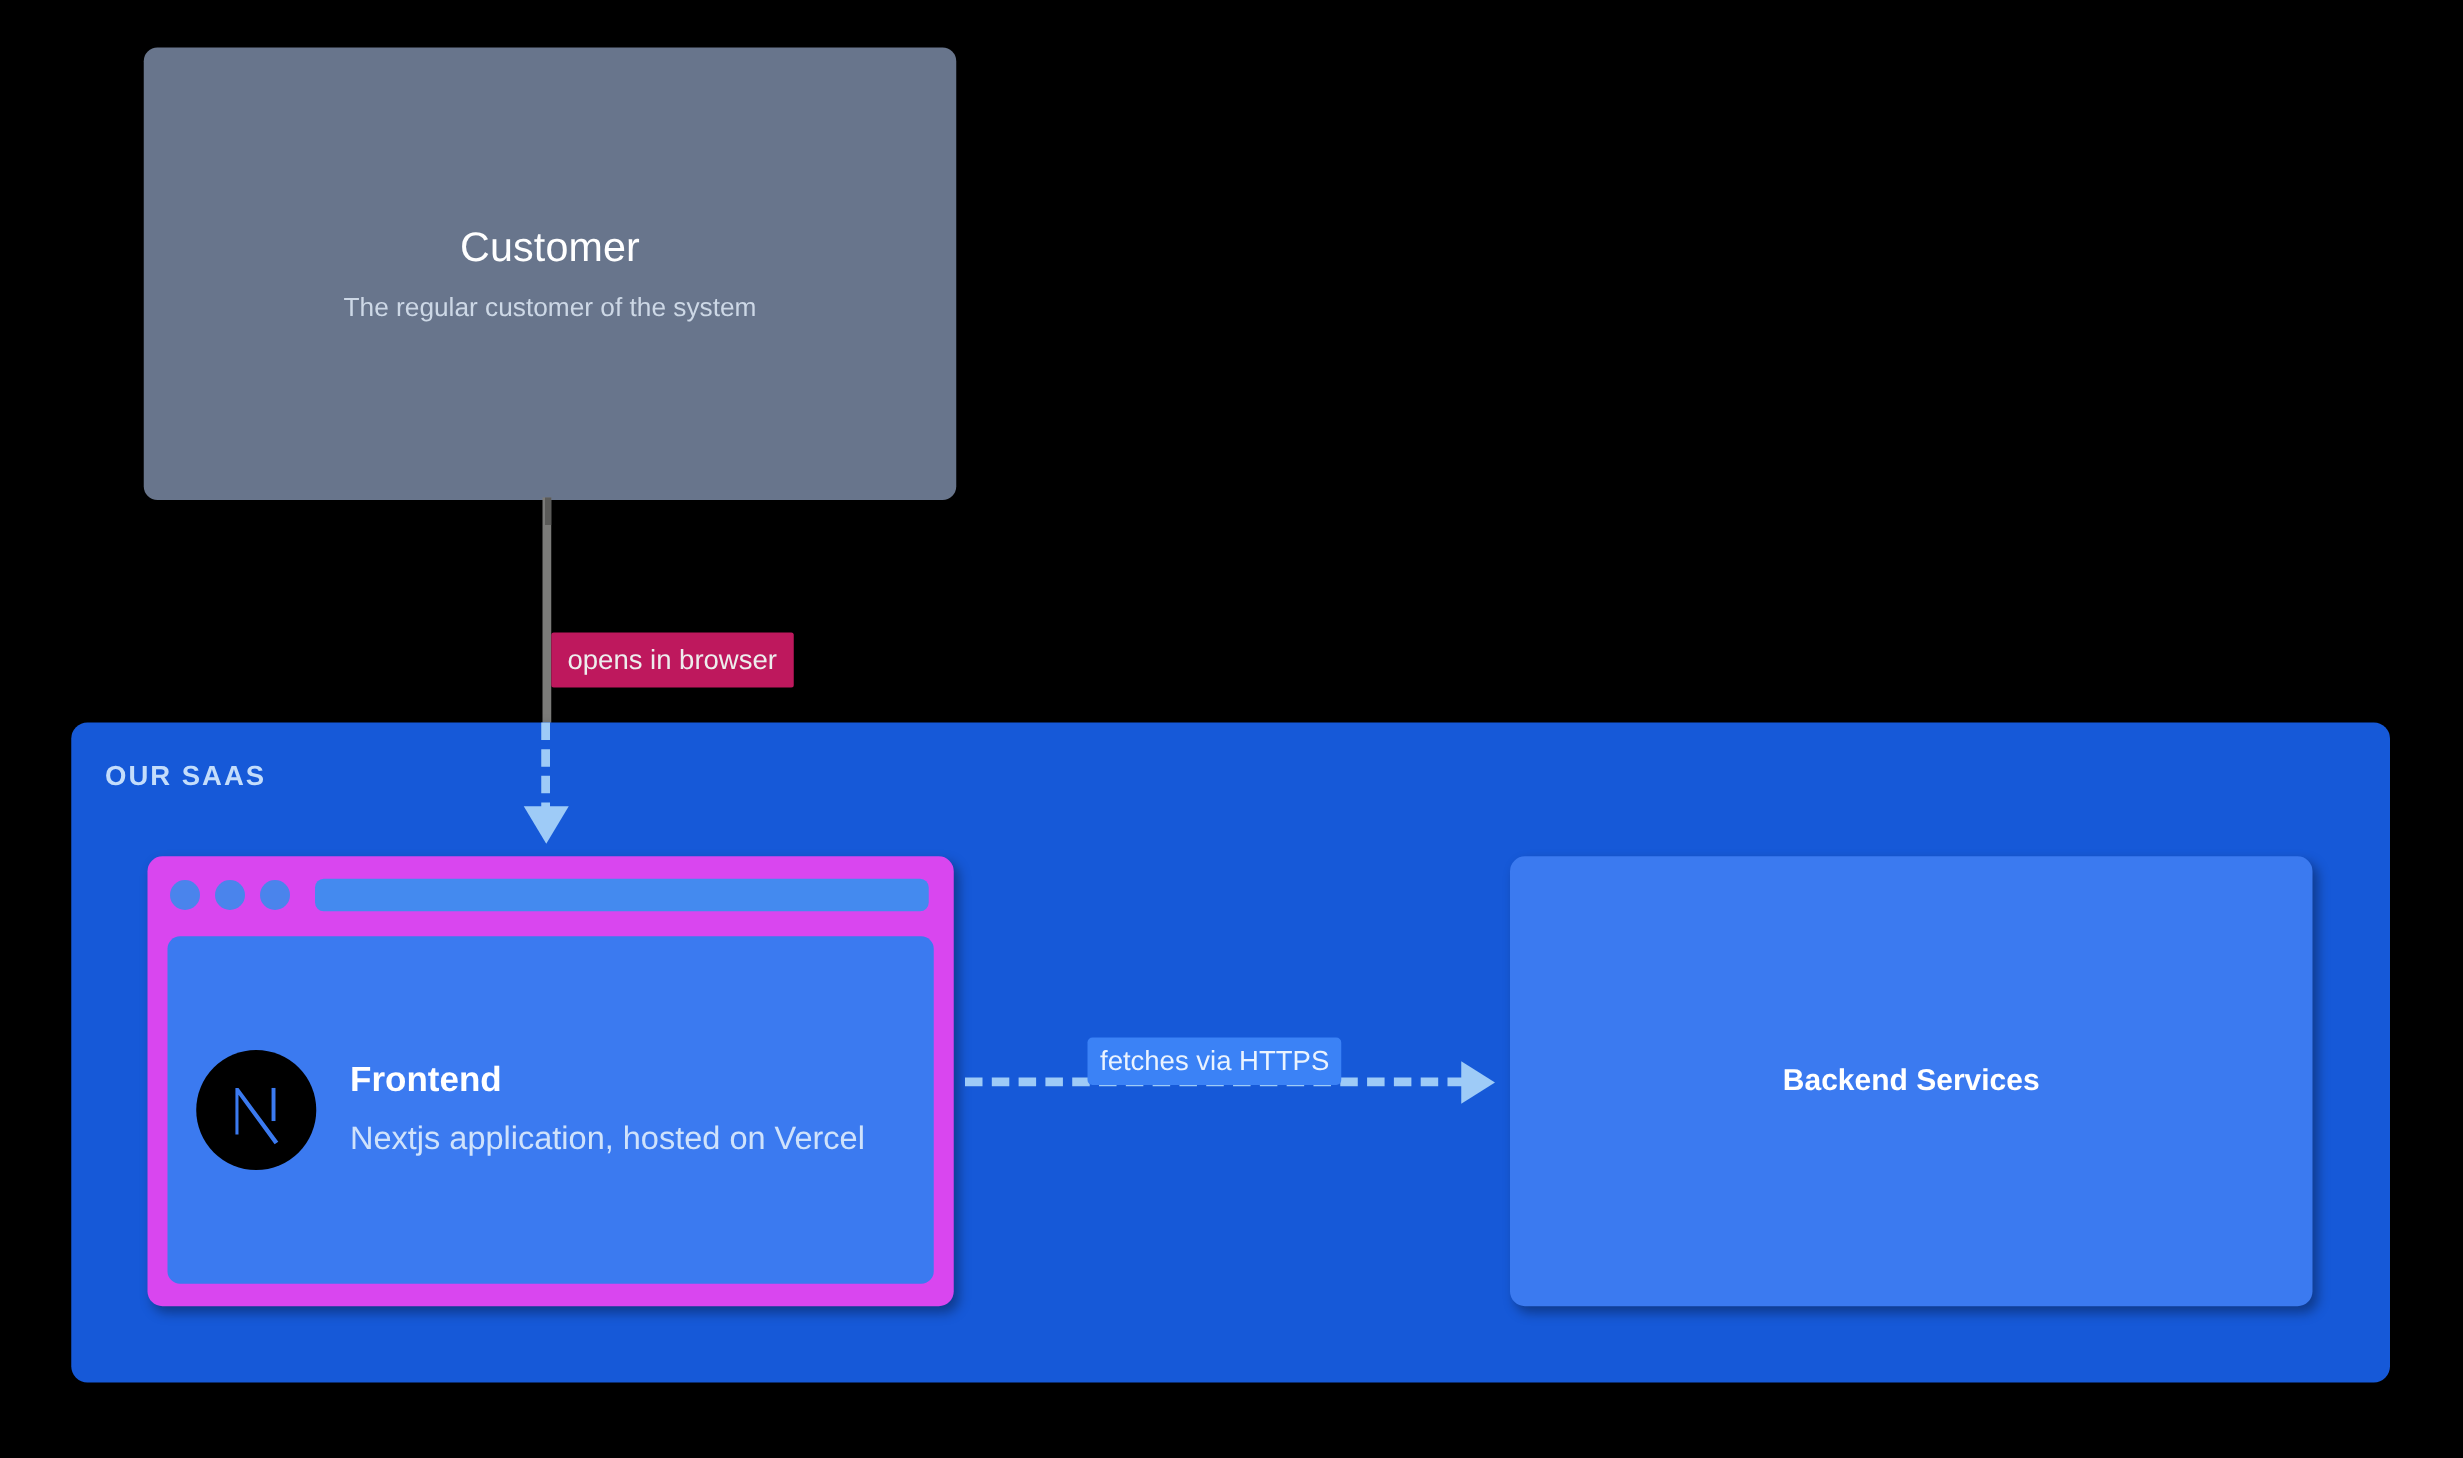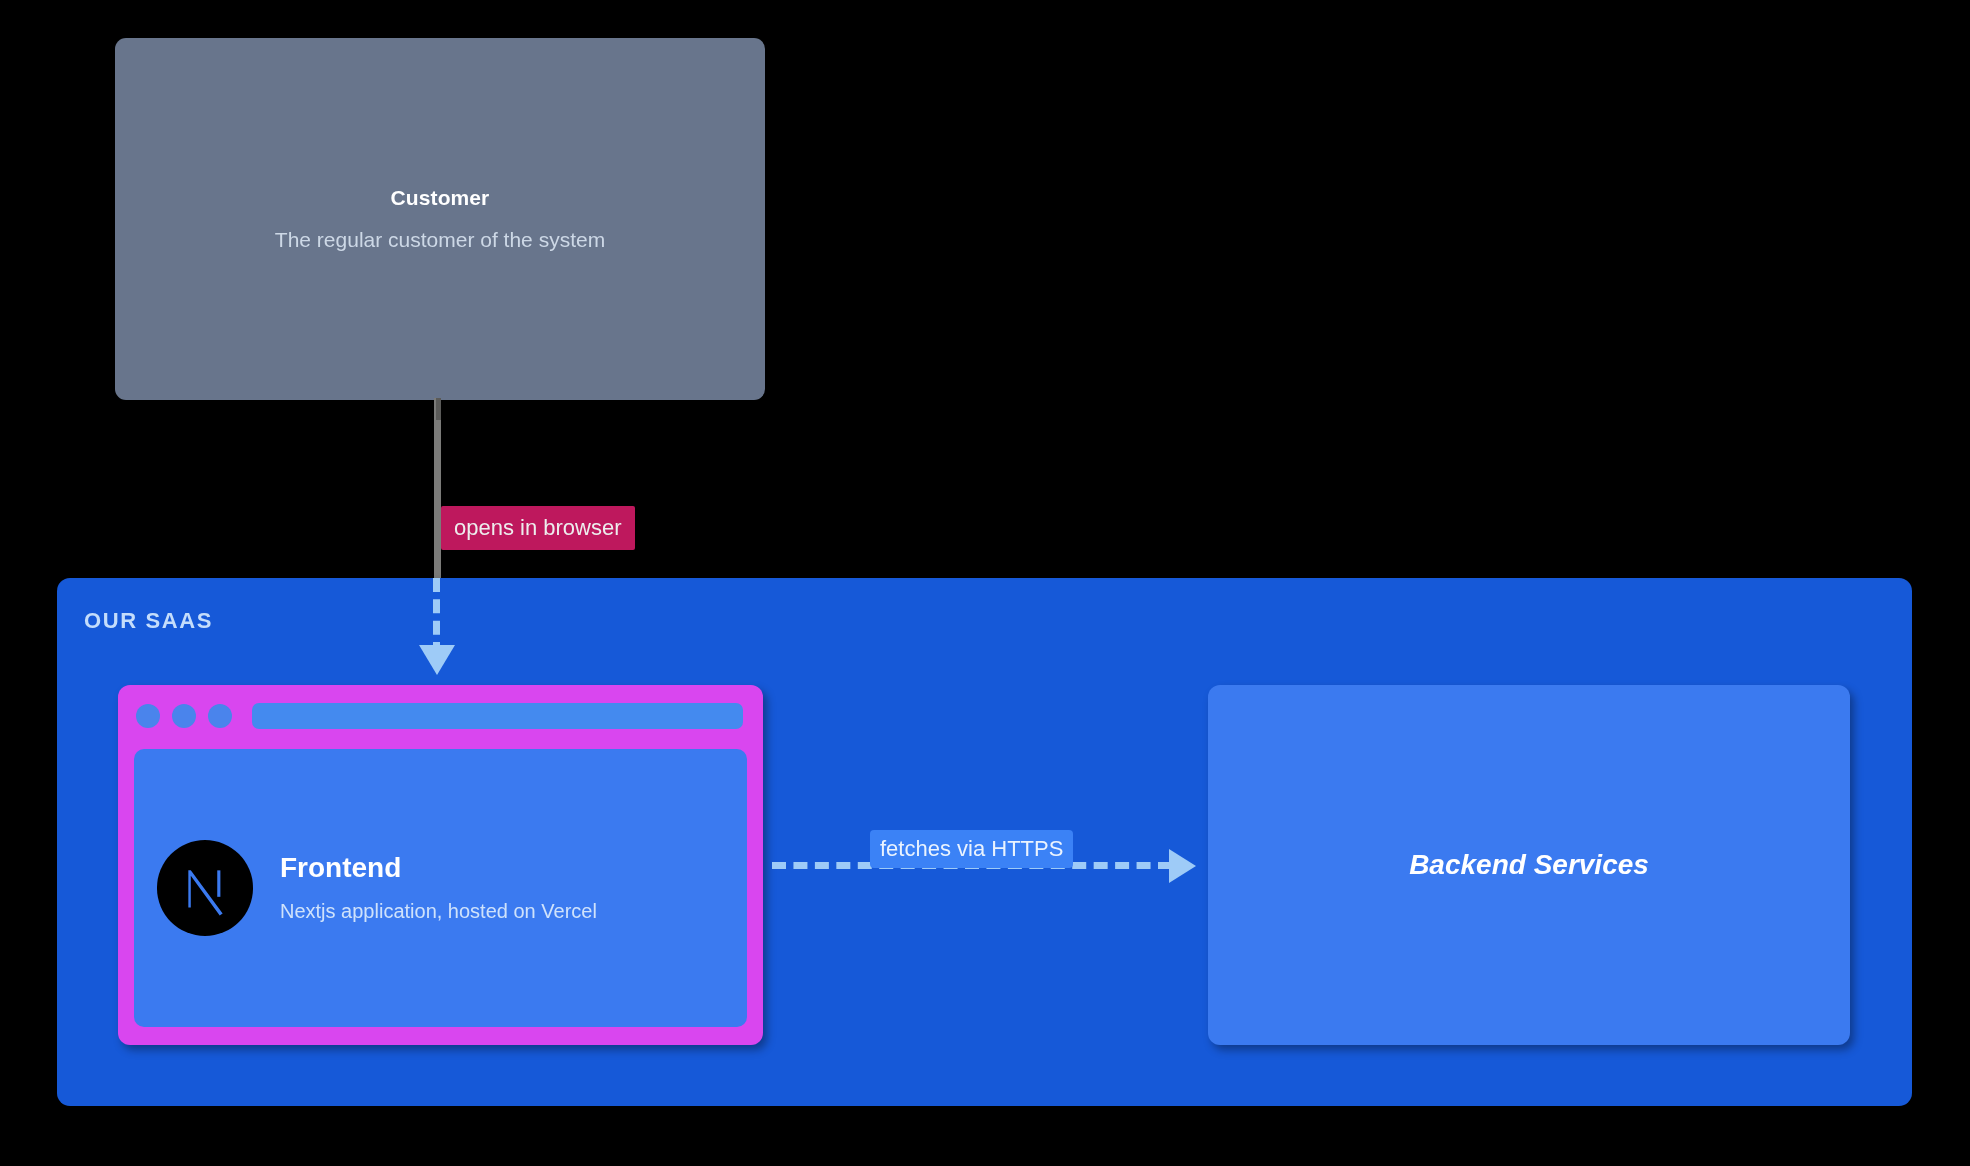--- a/index.html
+++ b/index.html
@@ -32,22 +32,22 @@
     border-radius: 11px;
     box-shadow: 4px 5px 7px rgba(0,0,0,0.55);
     display: flex;
     flex-direction: column;
     align-items: center;
     justify-content: center;
     box-sizing: border-box;
   }
   .person-title {
     color: #ffffff;
-    font-size: 21px;
-    font-weight: bold;
+    font-size: 33px;
+    font-weight: normal;
     line-height: 1.2;
     text-align: center;
     letter-spacing: 0.1px;
   }
   .person-desc {
     color: #cdd8e6;
     font-size: 21px;
     font-weight: normal;
     line-height: 1.3;
     text-align: right;
@@ -195,21 +195,21 @@
     padding-right: 40px;
   }
   .fe-title {
     color: #ffffff;
     font-size: 28px;
     font-weight: bold;
     line-height: 1.15;
   }
   .fe-desc {
     color: #cfe2fb;
-    font-size: 20px;
+    font-size: 26px;
     line-height: 1.3;
     margin-top: 14px;
   }
 
   
   .service-box {
     position: absolute;
     left: 1208px;
     top: 685px;
     width: 642px;
@@ -219,25 +219,24 @@
     box-shadow: 4px 5px 9px rgba(0,0,0,0.35);
     display: flex;
     flex-direction: column;
     align-items: center;
     justify-content: center;
     box-sizing: border-box;
     padding: 0 40px;
   }
   .svc-title {
     color: #ffffff;
-    font-size: 28px;
+    font-size: 24px;
     font-weight: bold;
     line-height: 1.2;
     text-align: center;
-    font-style: italic;
   }
   .svc-desc {
     color: #cfe2fb;
     font-size: 22px;
     line-height: 1.35;
     text-align: center;
     margin-top: 16px;
   }
 
   

